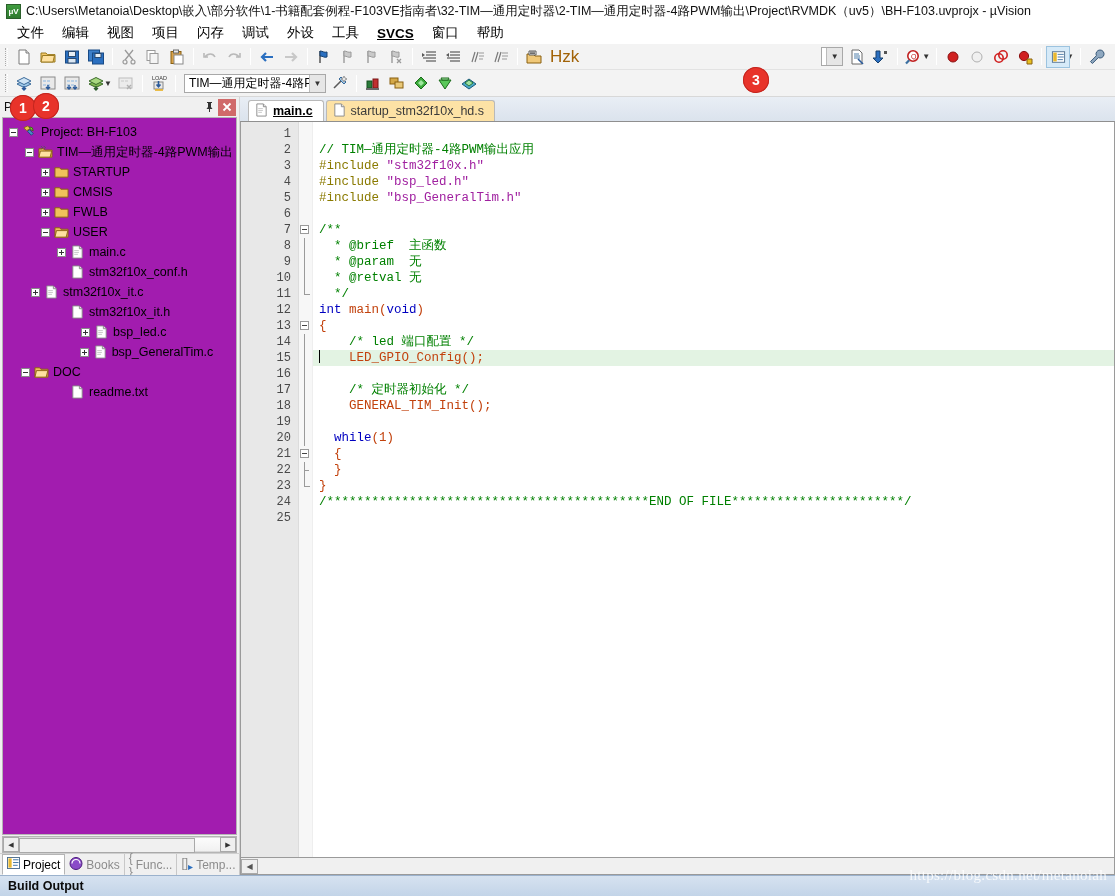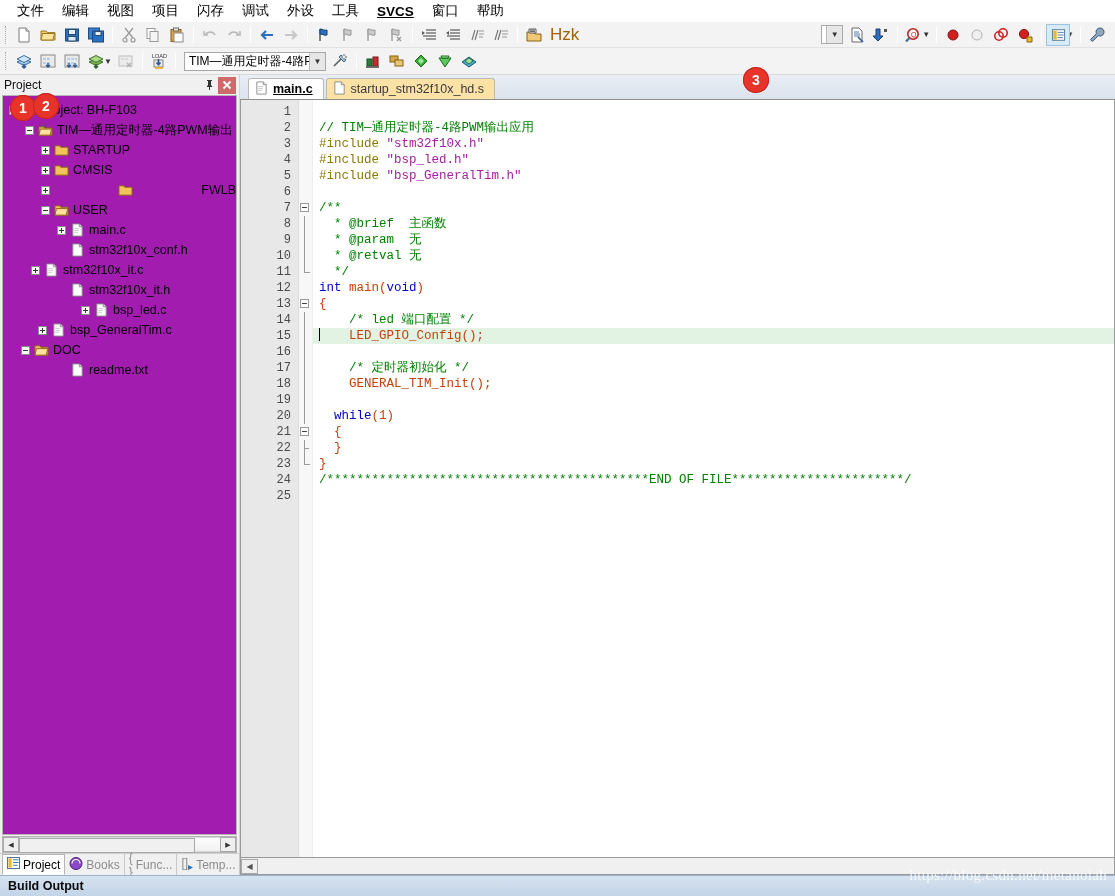--- a/index.html
+++ b/index.html
@@ -301,20 +301,24 @@
     z-index: 40; pointer-events: none;
     font-family: Liberation Serif, serif;
     text-align: right;
   }
 </style>
 </head>
 <body>
 
 <div id="app">
 
+  <div class="titlebar">
+    <div class="title-logo">μV</div>
+    <span>C:\Users\Metanoia\Desktop\嵌入\部分软件\1-书籍配套例程-F103VE指南者\32-TIM—通用定时器\2-TIM—通用定时器-4路PWM输出\Project\RVMDK（uv5）\BH-F103.uvprojx - µVision</span>
+  </div>
 
   <div class="menubar">
     <div class="menu-item">文件</div>
     <div class="menu-item">编辑</div>
     <div class="menu-item">视图</div>
     <div class="menu-item">项目</div>
     <div class="menu-item">闪存</div>
     <div class="menu-item">调试</div>
     <div class="menu-item">外设</div>
     <div class="menu-item">工具</div>
@@ -701,21 +705,21 @@
           </div>
           <div class="tnode" style="padding-left: 38px;">
             <span class="texp plus"></span>
             <span class="ticon">
               <svg width="15" height="14" viewBox="0 0 16 15">
                 <path d="M1 3h5l1.3 1.5H15V13H1z" fill="#f0c25a" stroke="#8a6010"></path>
               </svg>
             </span>
             <span class="tlabel">CMSIS</span>
           </div>
-          <div class="tnode" style="padding-left: 38px; justify-content: space-between;">
+          <div class="tnode" style="padding-left: 38px;">
             <span class="texp plus"></span>
             <span class="ticon">
               <svg width="15" height="14" viewBox="0 0 16 15">
                 <path d="M1 3h5l1.3 1.5H15V13H1z" fill="#f0c25a" stroke="#8a6010"></path>
               </svg>
             </span>
             <span class="tlabel">FWLB</span>
           </div>
           <div class="tnode" style="padding-left: 38px;">
             <span class="texp"></span>
@@ -773,21 +777,21 @@
             <span class="texp plus"></span>
             <span class="ticon">
               <svg width="13" height="14" viewBox="0 0 13 15">
                 <path d="M1.5 1h7l3 3v10h-10z" fill="#fff" stroke="#8a8a8a"></path>
                 <path d="M8.5 1v3h3" fill="#e4e4e4" stroke="#8a8a8a"></path>
                 <path d="M3 6h5M3 8h5M3 10h4" stroke="#b8b8b8" stroke-width="0.8"></path>
               </svg>
             </span>
             <span class="tlabel">bsp_led.c</span>
           </div>
-          <div class="tnode" style="padding-left: 35px;">
+          <div class="tnode" style="padding-left: 54px; justify-content: center;">
             <span class="texp plus"></span>
             <span class="ticon">
               <svg width="13" height="14" viewBox="0 0 13 15">
                 <path d="M1.5 1h7l3 3v10h-10z" fill="#fff" stroke="#8a8a8a"></path>
                 <path d="M8.5 1v3h3" fill="#e4e4e4" stroke="#8a8a8a"></path>
                 <path d="M3 6h5M3 8h5M3 10h4" stroke="#b8b8b8" stroke-width="0.8"></path>
               </svg>
             </span>
             <span class="tlabel">bsp_GeneralTim.c</span>
           </div>

